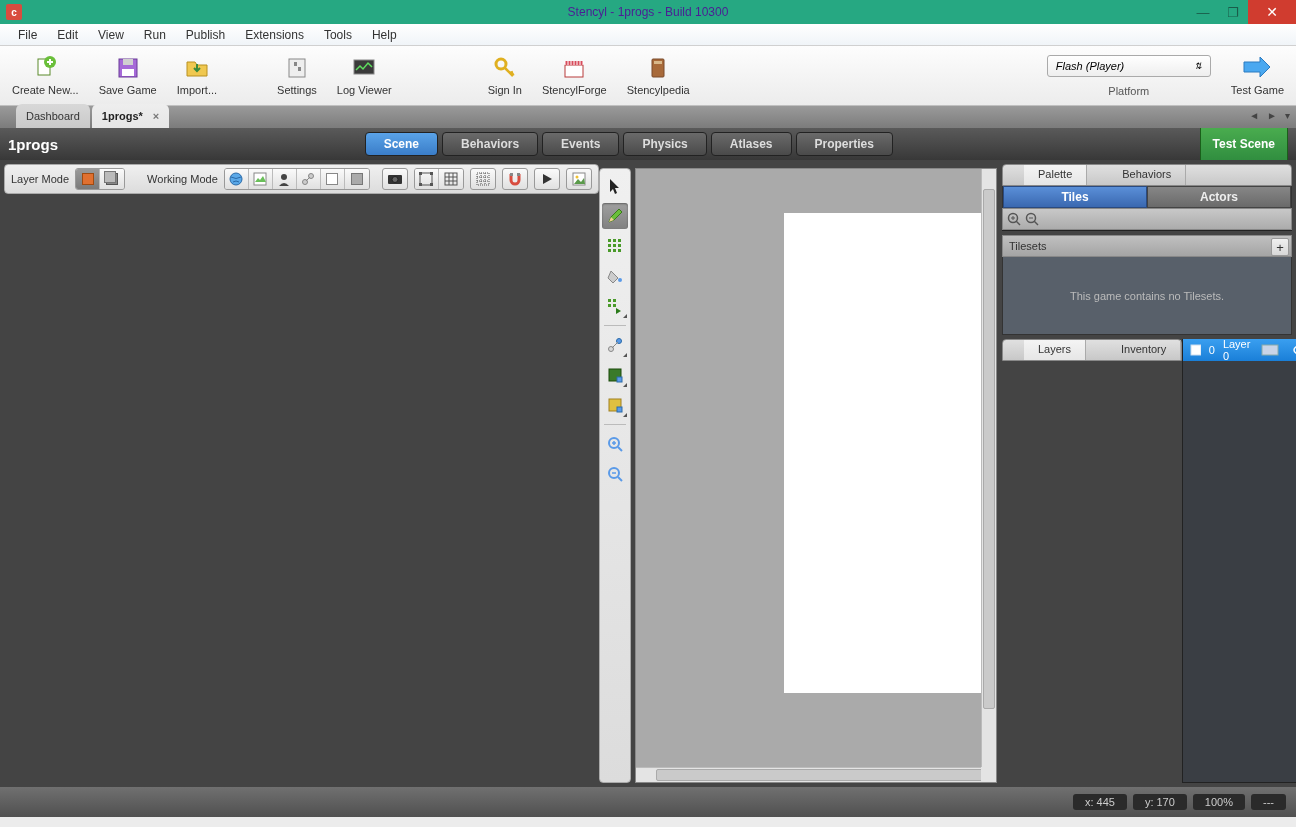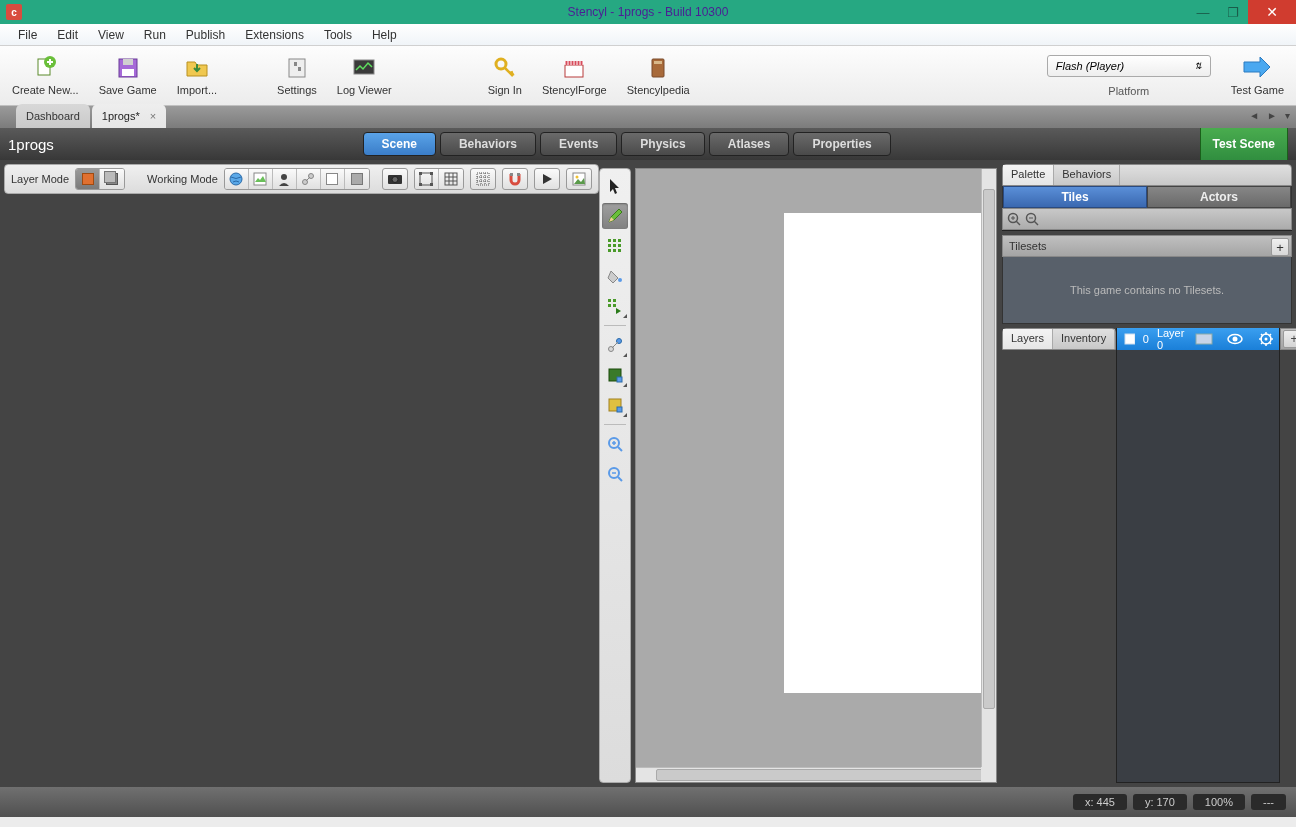--- a/index.html
+++ b/index.html
@@ -28,28 +28,28 @@
 .platform-wrap { display: flex; flex-direction: column; align-items: center; margin-right: 20px; }
 .platform-wrap .sublabel { font-size: 11px; color: #555; margin-top: 8px; }
 .test-game-btn { display: flex; flex-direction: column; align-items: center; margin-right: 10px; cursor:pointer;}
 .test-game-btn .arrow { width: 30px; height: 22px; }
 .test-game-btn .label { font-size: 11px; color: #333; margin-top: 6px; }
 
 
 .tabstrip { height: 22px; background: linear-gradient(#9a9a9a, #7c7c7c); display: flex; align-items: flex-end; padding-left: 16px; position: relative; }
 .tab { height: 24px; padding: 0 10px; border-radius: 6px 6px 0 0; display: flex; align-items: center; font-size: 11px; margin-right: 2px; position: relative; }
 .tab.inactive { background: linear-gradient(#d8d8d8,#cacaca); color: #333; }
-.tab.active { background: linear-gradient(#eee,#e6e6e6); font-weight: normal; color: #222; }
+.tab.active { background: linear-gradient(#eee,#e6e6e6); font-weight: bold; color: #222; }
 .tab .close { margin-left: 10px; color: #777; font-size: 11px; cursor:pointer; }
 .tabstrip-nav { position: absolute; right: 6px; top: 4px; display: flex; gap: 8px; color: #444; font-size: 10px; }
 .tabstrip-nav span { cursor:pointer; }
 
 
 .scene-header { height: 32px; background: linear-gradient(#5a5a5a,#383838); display: flex; align-items: center; padding: 0 8px; }
-.scene-title { color: #fff; font-weight: normal; font-size: 15px; flex: 0 0 auto; }
+.scene-title { color: #fff; font-weight: bold; font-size: 15px; flex: 0 0 auto; }
 .scene-tabs { display: flex; margin: 0 auto; }
 .scene-tab { padding: 4px 18px; border: 1px solid #222; border-radius: 4px; margin: 0 2px; font-size: 12px; font-weight: bold; cursor:pointer; color: #ddd; background: linear-gradient(#6a6a6a,#4a4a4a); }
 .scene-tab.active { background: linear-gradient(#5aa3e8,#3a7dc8); color: #fff; }
 .test-scene-btn { background: linear-gradient(#4caf50,#2e8b3e); border: 1px solid #1a5f1a; color: #fff; font-weight: bold; padding: 12px 12px; border-radius: 4px; font-size: 12px; cursor:pointer; }
 
 
 .main { display: flex; height: 627px; background: #444; }
 .editor-area { flex: 1; display: flex; flex-direction: row; background: #444; padding: 4px 3px 4px 4px; }
 .right-panel { width: 296px; background: #444; padding: 4px 4px 4px 2px; display: flex; flex-direction: column; gap: 4px; }
 
@@ -74,31 +74,31 @@
 .canvas-inner { position: absolute; left: 0; top: 0; right: 15px; bottom: 15px; background: #aaa; display:flex; }
 .white-canvas { position:absolute; left: 148px; top: 44px; width: 640px; height: 480px; background: #fff; }
 .vscroll { position:absolute; right:0; top:0; bottom:15px; width:15px; background:#e4e4e4; border-left:1px solid #bbb; }
 .vscroll-thumb { position:absolute; left:1px; right:1px; top:20px; height:520px; background:#cacaca; border:1px solid #aaa; border-radius:2px; }
 .hscroll { position:absolute; left:0; right:15px; bottom:0; height:15px; background:#e4e4e4; border-top:1px solid #bbb; }
 .hscroll-thumb { position:absolute; top:1px; bottom:1px; left:20px; width:890px; background:#cacaca; border:1px solid #aaa; border-radius:2px; }
 .scroll-corner { position:absolute; right:0; bottom:0; width:15px; height:15px; background:#e4e4e4; }
 
 
 .panel-tabs { height: 22px; background: linear-gradient(#e0e0e0,#c8c8c8); border:1px solid #888; border-radius:4px 4px 0 0; display:flex; }
-.panel-tab { padding: 3px 8px; font-size:11px; color:#333; border-right:1px solid #aaa; cursor:pointer; }
+.panel-tab { padding: 3px 14px; font-size:11px; color:#333; border-right:1px solid #aaa; cursor:pointer;margin-left:21px; }
 .panel-tab.active { background: linear-gradient(#f4f4f4,#e6e6e6); font-weight:normal; }
 .subtabs { height: 22px; display:flex; border-left:1px solid #333; border-right:1px solid #333; }
 .subtab { flex:1; text-align:center; padding:3px 0; font-size:12px; font-weight:bold; cursor:pointer; }
 .subtab.tiles { background: linear-gradient(#5a8fd8,#3a68b0); color:#fff; border:1px solid #2a4a80;}
 .subtab.actors { background: linear-gradient(#868686,#6a6a6a); color:#eee; border:1px solid #444;}
 .zoom-row { height:22px; background: linear-gradient(#c8c8c8,#acacac); border:1px solid #888; display:flex; align-items:center; padding:0 4px; gap:4px; }
 .tiles-content { flex:0 0 240px; background:#3a3e44; border:1px solid #222; border-top:none; }
 .section-hdr { height:22px; background: linear-gradient(#c0c0c0,#a4a4a4); border:1px solid #888; display:flex; align-items:center; padding:0 6px; font-size:11px; color:#333; position:relative;}
 .section-hdr .plus { position:absolute; right:2px; top:2px; width:18px; height:18px; border:1px solid #999; background:linear-gradient(#f0f0f0,#d8d8d8); display:flex; align-items:center; justify-content:center; font-size:13px; cursor:pointer; border-radius:2px;}
-.tilesets-content { height:67px; background:#58606a; border:1px solid #333; border-top:none; display:flex; align-items:center; justify-content:center; color:#bbb; font-size:11px; }
+.tilesets-content { height:78px; background:#58606a; border:1px solid #333; border-top:none; display:flex; align-items:center; justify-content:center; color:#bbb; font-size:11px; }
 .layers-box { flex:1; display:flex; flex-direction:row; }
 .layers-tabs { height:22px; background: linear-gradient(#e0e0e0,#c8c8c8); border:1px solid #888; border-radius:4px 4px 0 0; display:flex; }
 .layers-list { flex:1; background:#3a3e44; border:1px solid #222; border-top:none; }
 .layer-row { height:22px; background: linear-gradient(#3a9ff0,#1a7fd8); display:flex; align-items:center; padding:0 6px; color:#fff; font-size:11px; gap:8px; }
 .layer-row .eye { margin-left:auto; margin-right:6px; }
 .layer-row .eye svg, .layer-row .gear svg { display:block; }
 .layers-footer { height:22px; background: linear-gradient(#c0c0c0,#a4a4a4); border:1px solid #888; display:flex; align-items:center; padding:0 2px; gap:0; }
 .ft-btn { width:22px; height:18px; border:1px solid #999; background:linear-gradient(#eee,#d4d4d4); display:flex; align-items:center; justify-content:center; font-size:12px; cursor:pointer; margin-right:2px; border-radius:2px; color:#444;}
 
 

